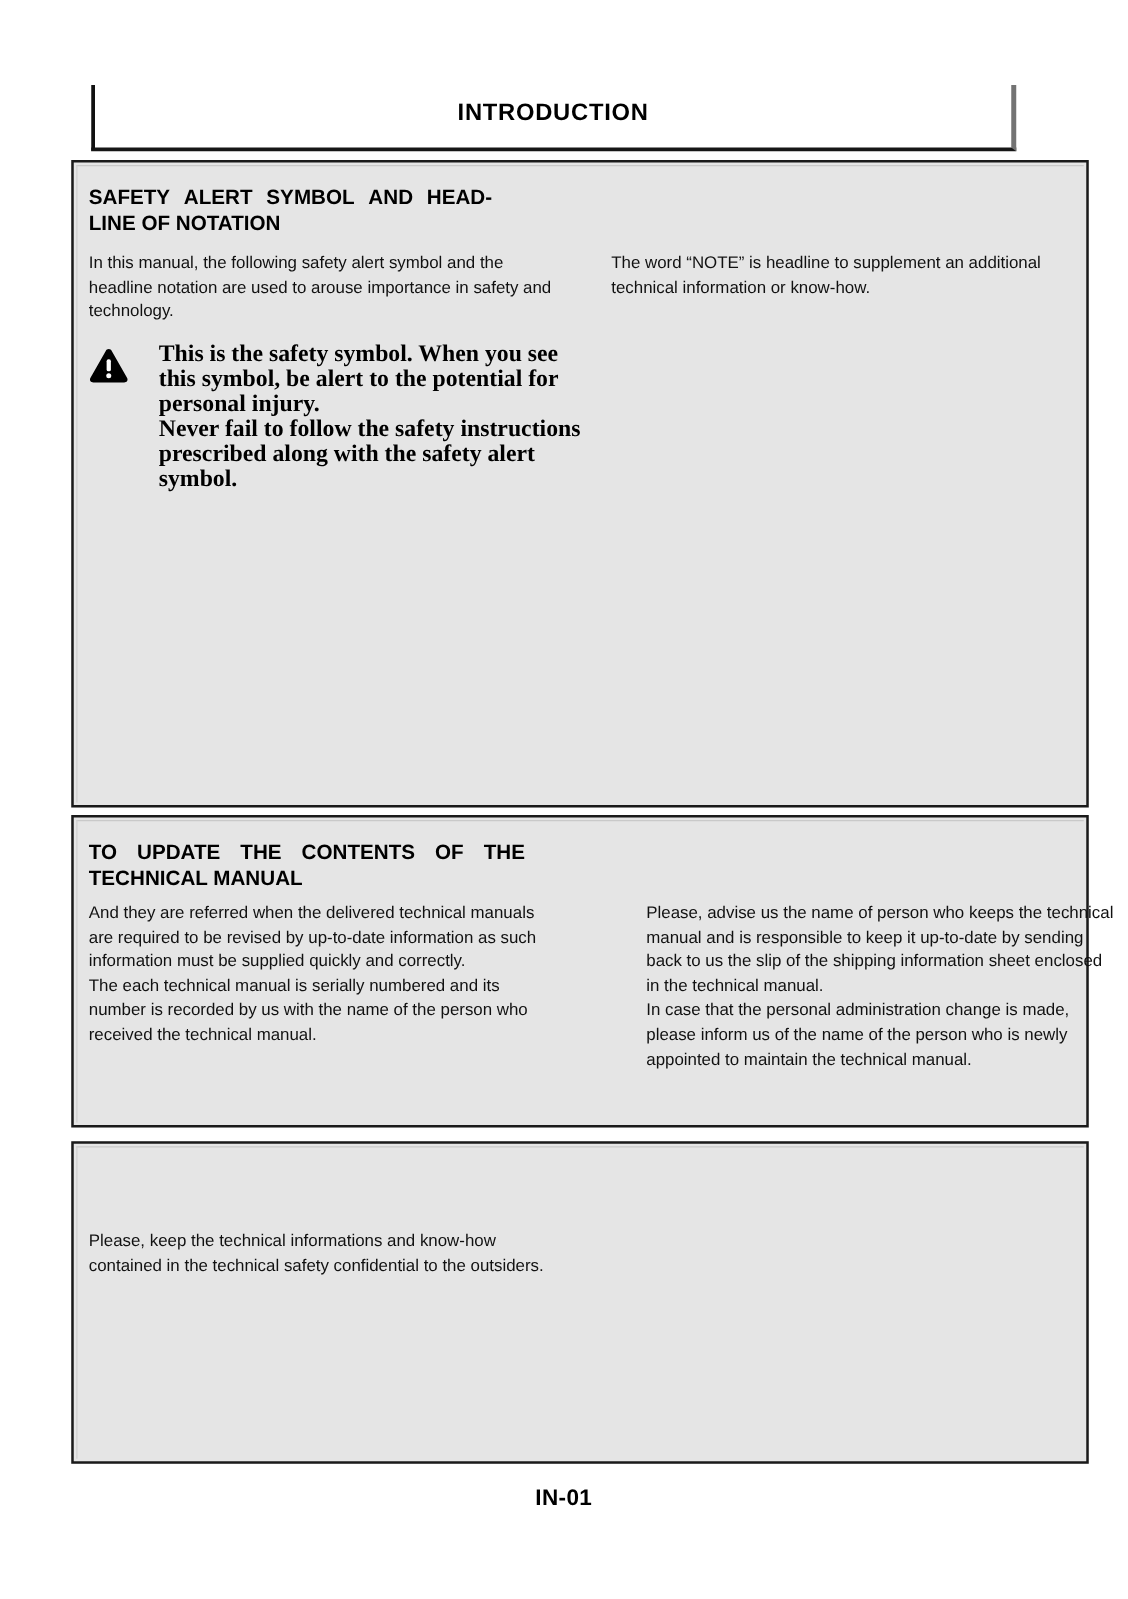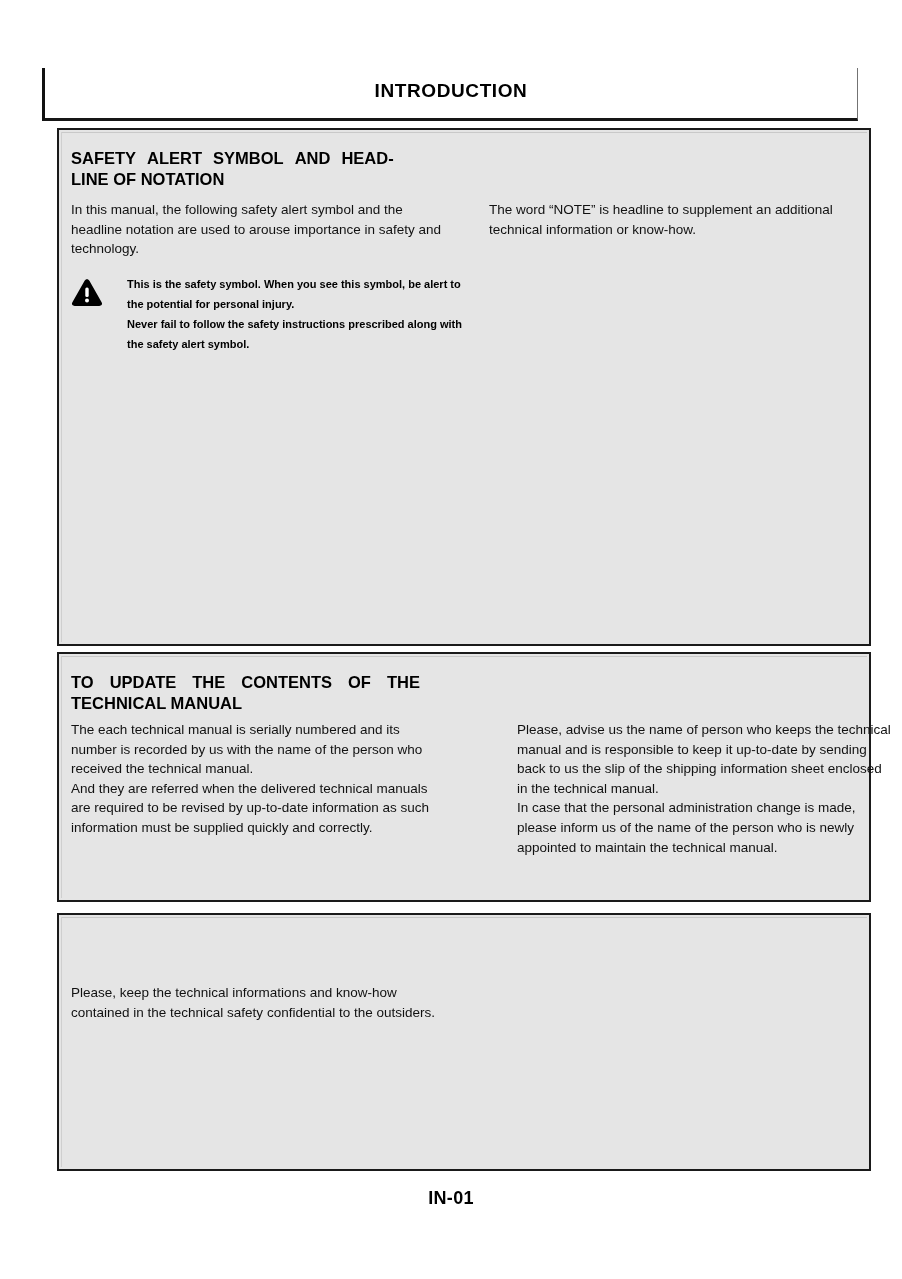--- a/index.html
+++ b/index.html
@@ -19,27 +19,27 @@
   .page {
     position: absolute;
     left: 0; top: 0;
     width: 902px;
     height: 1279px;
   }
 
   
   .title-band {
     position: absolute;
-    left: 42px;
+    left: 73px;
     top: 68px;
-    width: 816px;
+    width: 740px;
     height: 53px;
     box-sizing: border-box;
     border-left: 3px solid #111;
-    border-right: 1px solid #737373;
+    border-right: 4px solid #737373;
     border-bottom: 3px solid #161616;
   }
   .title-band .title-text {
     position: absolute;
     left: 0;
     right: 0;
     top: 12px;
     text-align: center;
     font-size: 19px;
     font-weight: bold;
@@ -133,24 +133,25 @@
   }
   .warning-icon {
     flex: 0 0 auto;
     width: 32px;
     height: 29px;
     margin-top: 4px;
     margin-right: 24px;
   }
   .warning-icon svg { display: block; }
   .callout-text {
-    font-size: 11px;
+    font-size: 19px;
     font-weight: bold;
     line-height: 20px;
     color: #000;
+    font-family: Liberation Serif, serif;
   }
   .callout-text p { margin: 0; }
 
   
   #page-footer {
     position: absolute;
     left: 0;
     right: 0;
     top: 1188px;
     text-align: center;
@@ -203,22 +204,22 @@
   <div class="boxed" id="box-update">
 
     <div class="section-heading" id="heading-update">
       <span class="heading-line-justified">
         <span class="w">TO</span><span class="w">UPDATE</span><span class="w">THE</span><span class="w">CONTENTS</span><span class="w">OF</span><span class="w">THE</span>
       </span>
       <span class="heading-line-plain">TECHNICAL MANUAL</span>
     </div>
 
     <div class="col col-left" id="update-left">
+      <p>And they are referred when the delivered technical manuals are required to be revised by up-to-date information as such information must be supplied quickly and correctly.</p>
       <p>The each technical manual is serially numbered and its number is recorded by us with the name of the person who received the technical manual.</p>
-      <p>And they are referred when the delivered technical manuals are required to be revised by up-to-date information as such information must be supplied quickly and correctly.</p>
     </div>
 
     <div class="col col-right" id="update-right">
       <p>Please, advise us the name of person who keeps the technical manual and is responsible to keep it up-to-date by sending back to us the slip of the shipping information sheet enclosed in the technical manual.</p>
       <p>In case that the personal administration change is made, please inform us of the name of the person who is newly appointed to maintain the technical manual.</p>
     </div>
   </div>
 
   <div class="boxed" id="box-confid">
 

